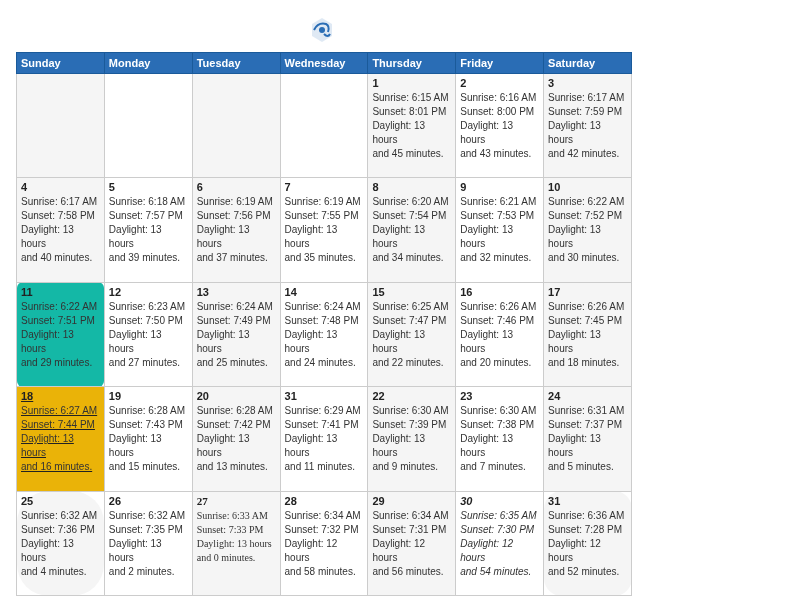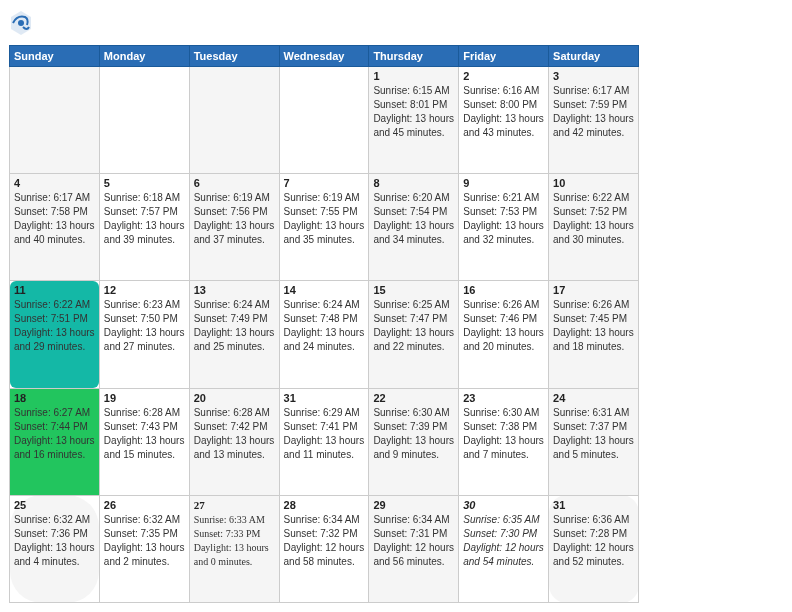--- a/index.html
+++ b/index.html
@@ -6,23 +6,24 @@
     body {
       width: 792px;
       height: 612px;
       font-family: Arial, sans-serif;
       background: #fff;
       overflow: hidden;
     }
     .page {
       width: 648px;
       height: 612px;
-      padding: 9px;
+      padding: 16px;
       display: flex;
       flex-direction: column;
+      align-items: center;
     }
     .header {
       display: flex;
       justify-content: space-between;
       align-items: flex-start;
       margin-bottom: 8px;
     }
     .logo {
       display: flex;
       align-items: center;
@@ -205,21 +206,21 @@
           <td style="background: rgb(255, 255, 255);">
             <span class="day-number">16</span>
             <div class="day-info">Sunrise: 6:26 AM<br>Sunset: 7:46 PM<br>Daylight: 13 hours<br>and 20 minutes.</div>
           </td>
           <td style="background: rgb(245, 245, 245);">
             <span class="day-number">17</span>
             <div class="day-info">Sunrise: 6:26 AM<br>Sunset: 7:45 PM<br>Daylight: 13 hours<br>and 18 minutes.</div>
           </td>
         </tr>
         <tr>
-          <td style="background: #22c55e;">
+          <td style="background: #eab308; text-decoration: underline;">
             <span class="day-number">18</span>
             <div class="day-info">Sunrise: 6:27 AM<br>Sunset: 7:44 PM<br>Daylight: 13 hours<br>and 16 minutes.</div>
           </td>
           <td style="background: rgb(255, 255, 255);">
             <span class="day-number">19</span>
             <div class="day-info">Sunrise: 6:28 AM<br>Sunset: 7:43 PM<br>Daylight: 13 hours<br>and 15 minutes.</div>
           </td>
           <td style="background: rgb(245, 245, 245);">
             <span class="day-number">20</span>
             <div class="day-info">Sunrise: 6:28 AM<br>Sunset: 7:42 PM<br>Daylight: 13 hours<br>and 13 minutes.</div>

